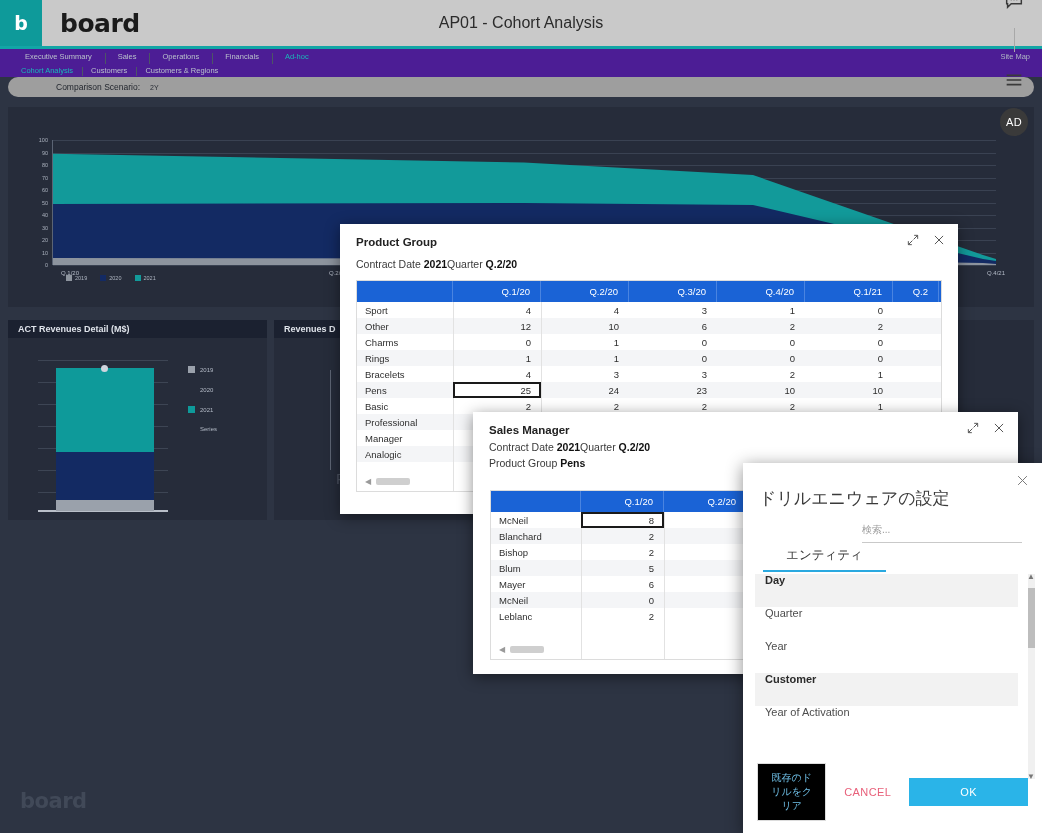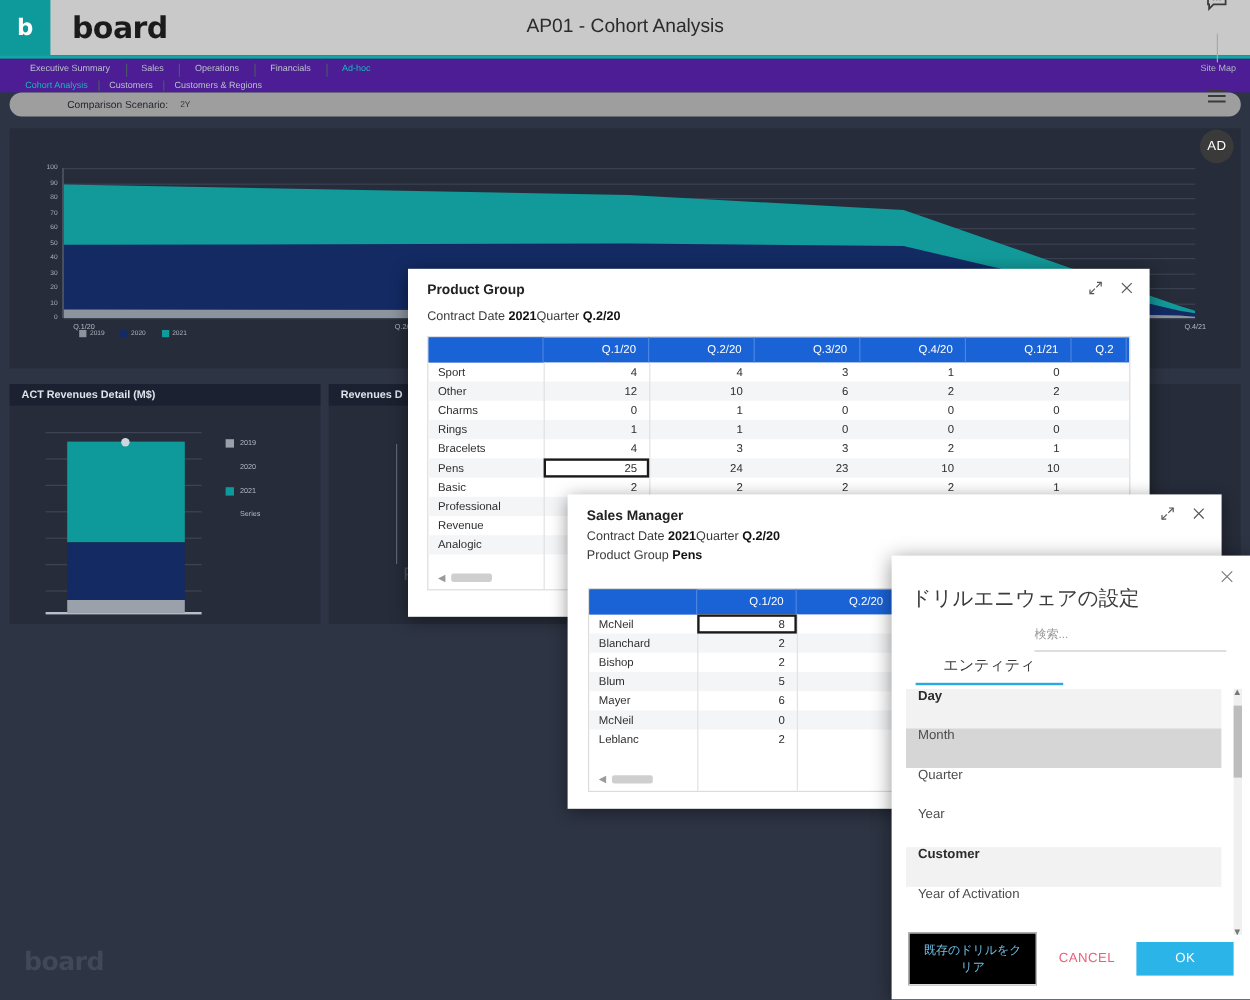--- a/index.html
+++ b/index.html
@@ -259,21 +259,21 @@
     font-size: 10px; padding: 7px 9px; cursor: pointer;
     font-family: "Liberation Sans", sans-serif;
   }
   .btn-cancel {
     margin-left: auto; background: none; border: none; color: #e8607a;
     font-size: 11px; letter-spacing: .4px; cursor: pointer; padding: 7px 6px;
     font-family: "Liberation Sans", sans-serif;
   }
   .btn-ok {
     background: #2ab4e8; border: none; color: #fff; font-size: 11px;
-    letter-spacing: .4px; padding: 8px 32px; cursor: pointer;
+    letter-spacing: .4px; padding: 8px 51px; cursor: pointer;
     font-family: "Liberation Sans", sans-serif;
   }
 </style>
 </head>
 <body>
 
 <div id="app">
 
   <div class="topbar">
     <div class="logo-rail">
@@ -540,21 +540,21 @@
           </div>
           <div class="grow">
             <div class="gc lbl" style="width: 96px;">Professional</div>
             <div class="gc" style="width: 88px;"></div>
             <div class="gc" style="width: 88px;"></div>
             <div class="gc" style="width: 88px;"></div>
             <div class="gc" style="width: 88px;"></div>
             <div class="gc" style="width: 88px;"></div>
           </div>
           <div class="grow">
-            <div class="gc lbl" style="width: 96px;">Revenue</div>
+            <div class="gc lbl" style="width: 96px;">Manager</div>
             <div class="gc" style="width: 88px;"></div>
             <div class="gc" style="width: 88px;"></div>
             <div class="gc" style="width: 88px;"></div>
             <div class="gc" style="width: 88px;"></div>
             <div class="gc" style="width: 88px;"></div>
           </div>
           <div class="grow">
             <div class="gc lbl" style="width: 96px;">Analogic</div>
             <div class="gc" style="width: 88px;"></div>
             <div class="gc" style="width: 88px;"></div>
@@ -651,23 +651,20 @@
     <div class="drill-search">
       <span class="ph">検索...</span>
     </div>
     <div class="drill-tab">
       <span>エンティティ</span>
     </div>
     <div class="drill-list" id="drill-list">
         <div class="drill-item group">
           <span>Day</span>
         </div>
-        <div class="drill-item sel">
-          <span>Month</span>
-        </div>
         <div class="drill-item">
           <span>Quarter</span>
         </div>
         <div class="drill-item">
           <span>Year</span>
         </div>
         <div class="drill-item group">
           <span>Customer</span>
         </div>
         <div class="drill-item">

